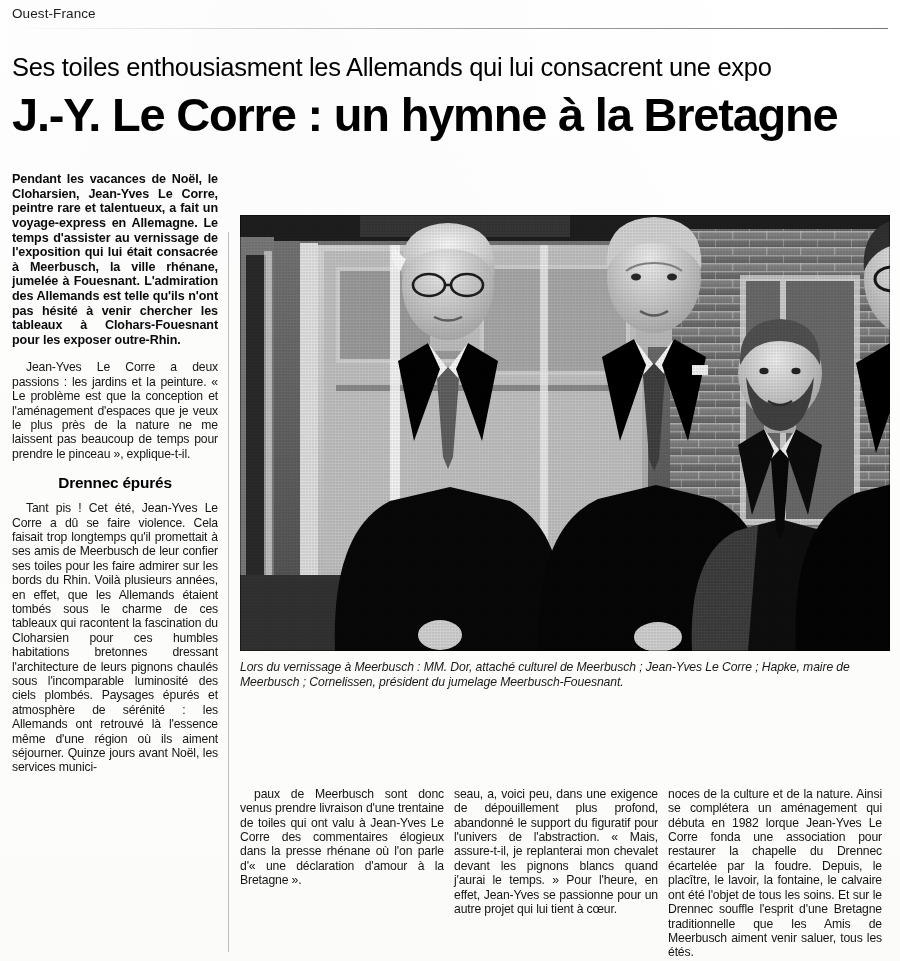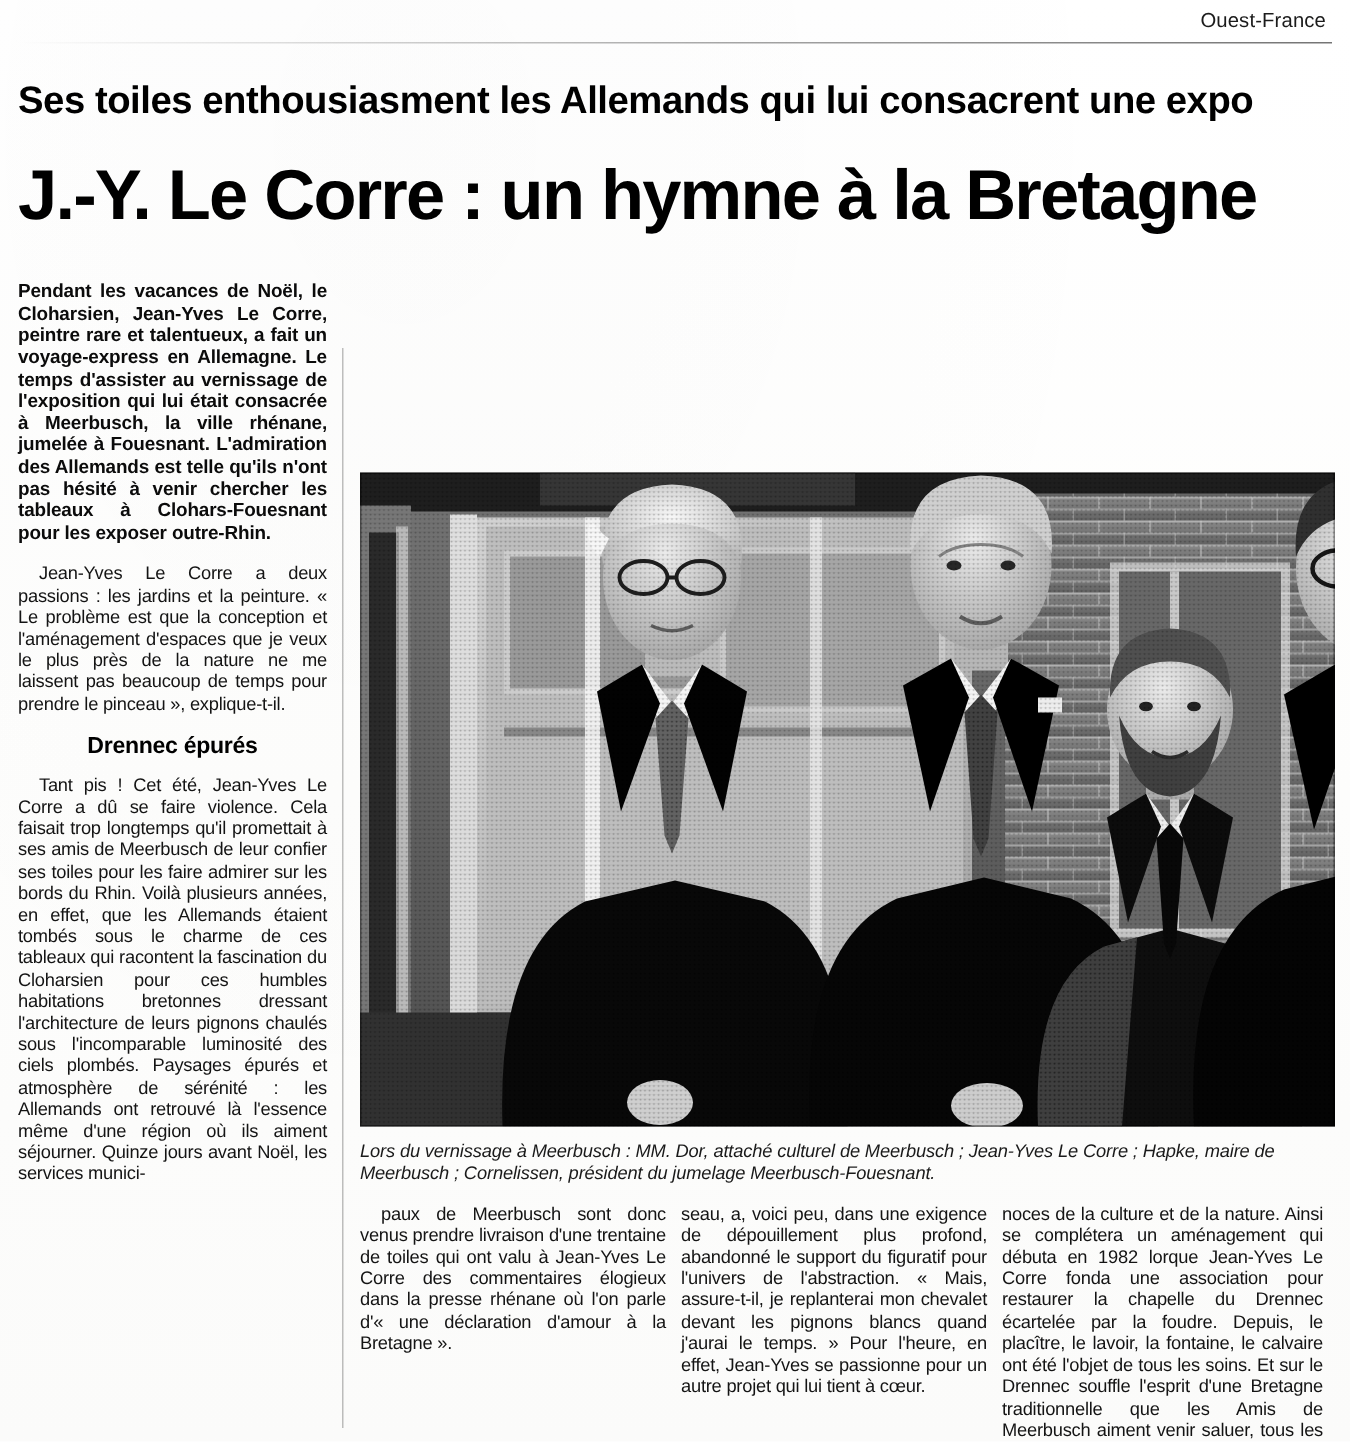--- a/index.html
+++ b/index.html
@@ -17,21 +17,21 @@
     width:900px;height:961px;
     box-sizing:border-box;
     padding:0 12px;
     background:
       radial-gradient(ellipse at 30% 10%, rgba(0,0,0,0.012), rgba(0,0,0,0) 60%),
       linear-gradient(180deg,#ffffff 0%,#fdfdfc 55%,#fbfbfa 100%);
   }
 
   
   .masthead{
-    text-align:right;
+    text-align:left;
     padding-top:6px;
     padding-right:4px;
     line-height:1.18;
   }
   .masthead .mh-line{
     font-size:13.5px;
     font-weight:400;
     letter-spacing:.1px;
     color:#1b1b1b;
   }
@@ -45,40 +45,40 @@
   .kicker{
     margin-top:27px;
     font-size:21px;
     font-weight:bold;
     letter-spacing:-0.2px;
     color:#000;
   }
   .subhead{
     margin-top:24px;
     font-size:25.5px;
-    font-weight:700;
+    font-weight:400;
     letter-spacing:-0.3px;
     color:#000;
     white-space:nowrap;
   }
   .headline{
-    margin-top:23px;
+    margin-top:8px;
     font-size:47px;
     font-weight:bold;
     letter-spacing:-1.2px;
     color:#000;
     white-space:nowrap;
     line-height:1.08;
   }
 
   
   .upper{
     display:flex;
     margin-top:13px;
-    align-items:flex-end;
+    align-items:flex-start;
   }
   .col-left{
     width:216px;
     flex:0 0 216px;
     padding-right:10px;
     box-sizing:border-box;
   }
   .photo-wrap{
     flex:1 1 auto;
     padding-left:12px;

